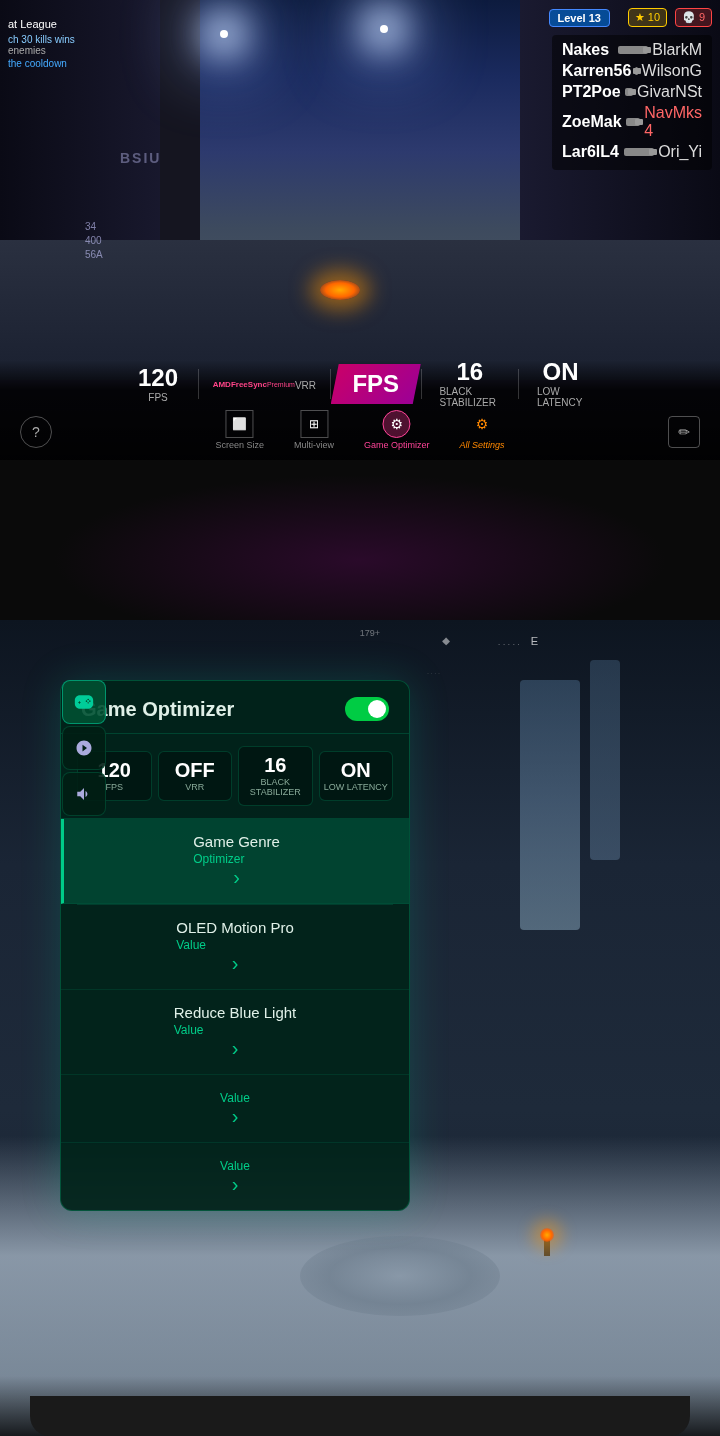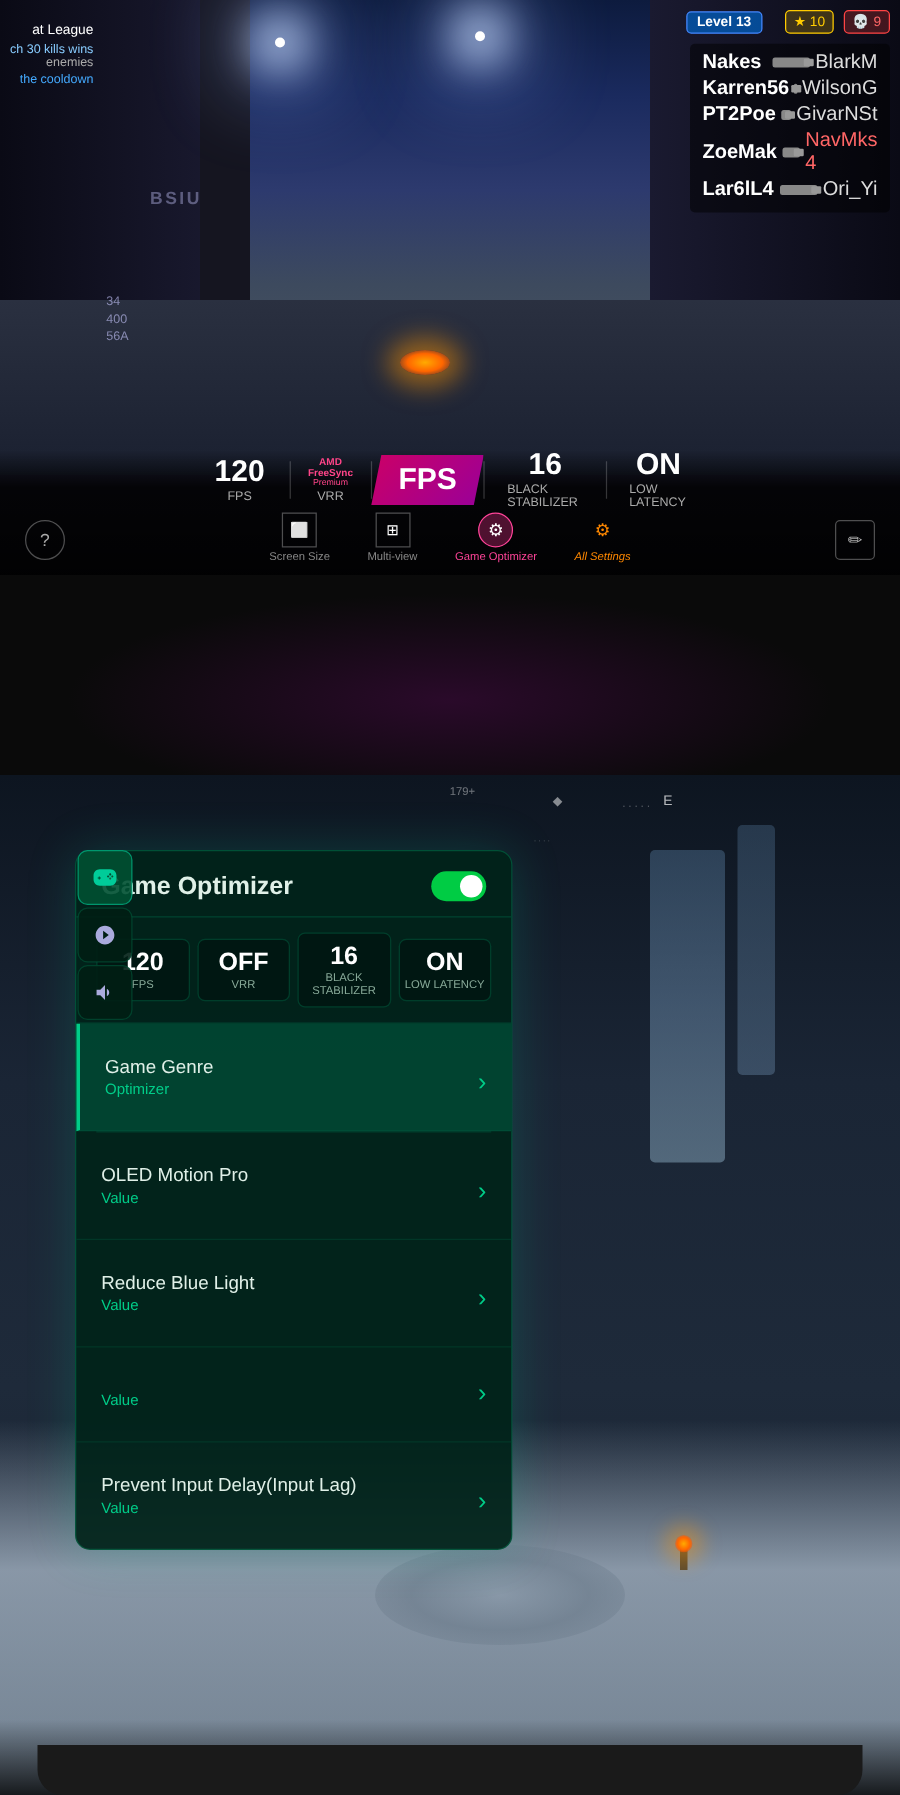--- a/index.html
+++ b/index.html
@@ -157,21 +157,20 @@
       background: #999;
       border-radius: 1px;
     }
 
     
     .hud-left {
       position: absolute;
       top: 18px; left: 8px;
       color: #aaddff;
       font-size: 10px;
-      text-align: right;
     }
     .hud-left .match-name { color: #fff; font-size: 11px; }
     .hud-left .kill-info { color: #88ccff; margin-top: 4px; }
     .hud-left .cooldown { color: #44aaff; margin-top: 2px; }
 
     
     .bsiu-text {
       position: absolute;
       left: 120px; top: 150px;
       color: rgba(200,200,255,0.4);
@@ -180,21 +179,20 @@
       letter-spacing: 2px;
     }
 
     
     .game-stats-left {
       position: absolute;
       left: 85px; top: 220px;
       color: rgba(200,200,255,0.6);
       font-size: 10px;
       line-height: 1.4;
-      margin-top: 15px;
     }
 
     
     .hud-bar {
       position: absolute;
       bottom: 0; left: 0;
       width: 100%;
       height: 100px;
       background: linear-gradient(180deg, rgba(0,0,0,0) 0%, rgba(0,0,0,0.85) 30%, rgba(0,0,0,0.95) 100%);
     }
@@ -242,21 +240,21 @@
 
     .stat-divider {
       width: 1px;
       height: 30px;
       background: rgba(255,255,255,0.2);
     }
 
     
     .freesync-badge {
       display: flex;
-      flex-direction: column;
+      flex-direction: row;
       align-items: center;
       padding: 4px 14px;
     }
     .freesync-logo {
       font-size: 8px;
       color: #ff4488;
       font-weight: bold;
     }
     .freesync-premium {
       font-size: 7px;
@@ -527,25 +525,26 @@
     .opt-stat-label {
       color: #88aa99;
       font-size: 9px;
       margin-top: 2px;
       text-transform: uppercase;
     }
 
     
     .opt-menu-item {
       display: flex;
-      align-items: flex-end;
+      align-items: center;
       justify-content: space-between;
-      padding: 26px 20px;
+      padding: 14px 20px;
       border-bottom: 1px solid rgba(0,100,70,0.3);
       cursor: pointer;
+      flex-direction: column;
     }
     .opt-menu-item.highlighted {
       background: rgba(0,100,70,0.5);
       border-left: 3px solid #00cc88;
     }
     .opt-menu-item:last-child { border-bottom: none; }
 
     .opt-menu-left { flex: 1; }
     .opt-menu-title {
       color: #e0f0e8;
@@ -800,21 +799,20 @@
 
     <div class="opt-menu-item">
       <div class="opt-menu-left">
         <div class="opt-menu-value">Value</div>
       </div>
       <div class="opt-menu-arrow chevron-right"></div>
     </div>
 
     <div class="opt-menu-item">
       <div class="opt-menu-left">
-        <div class="opt-menu-title">Prevent Input Delay(Input Lag)</div>
         <div class="opt-menu-value">Value</div>
       </div>
       <div class="opt-menu-arrow chevron-right"></div>
     </div>
   </div>
 
   <div class="tv-frame-bottom">
     <div class="tv-bezel"></div>
   </div>
 </div>

